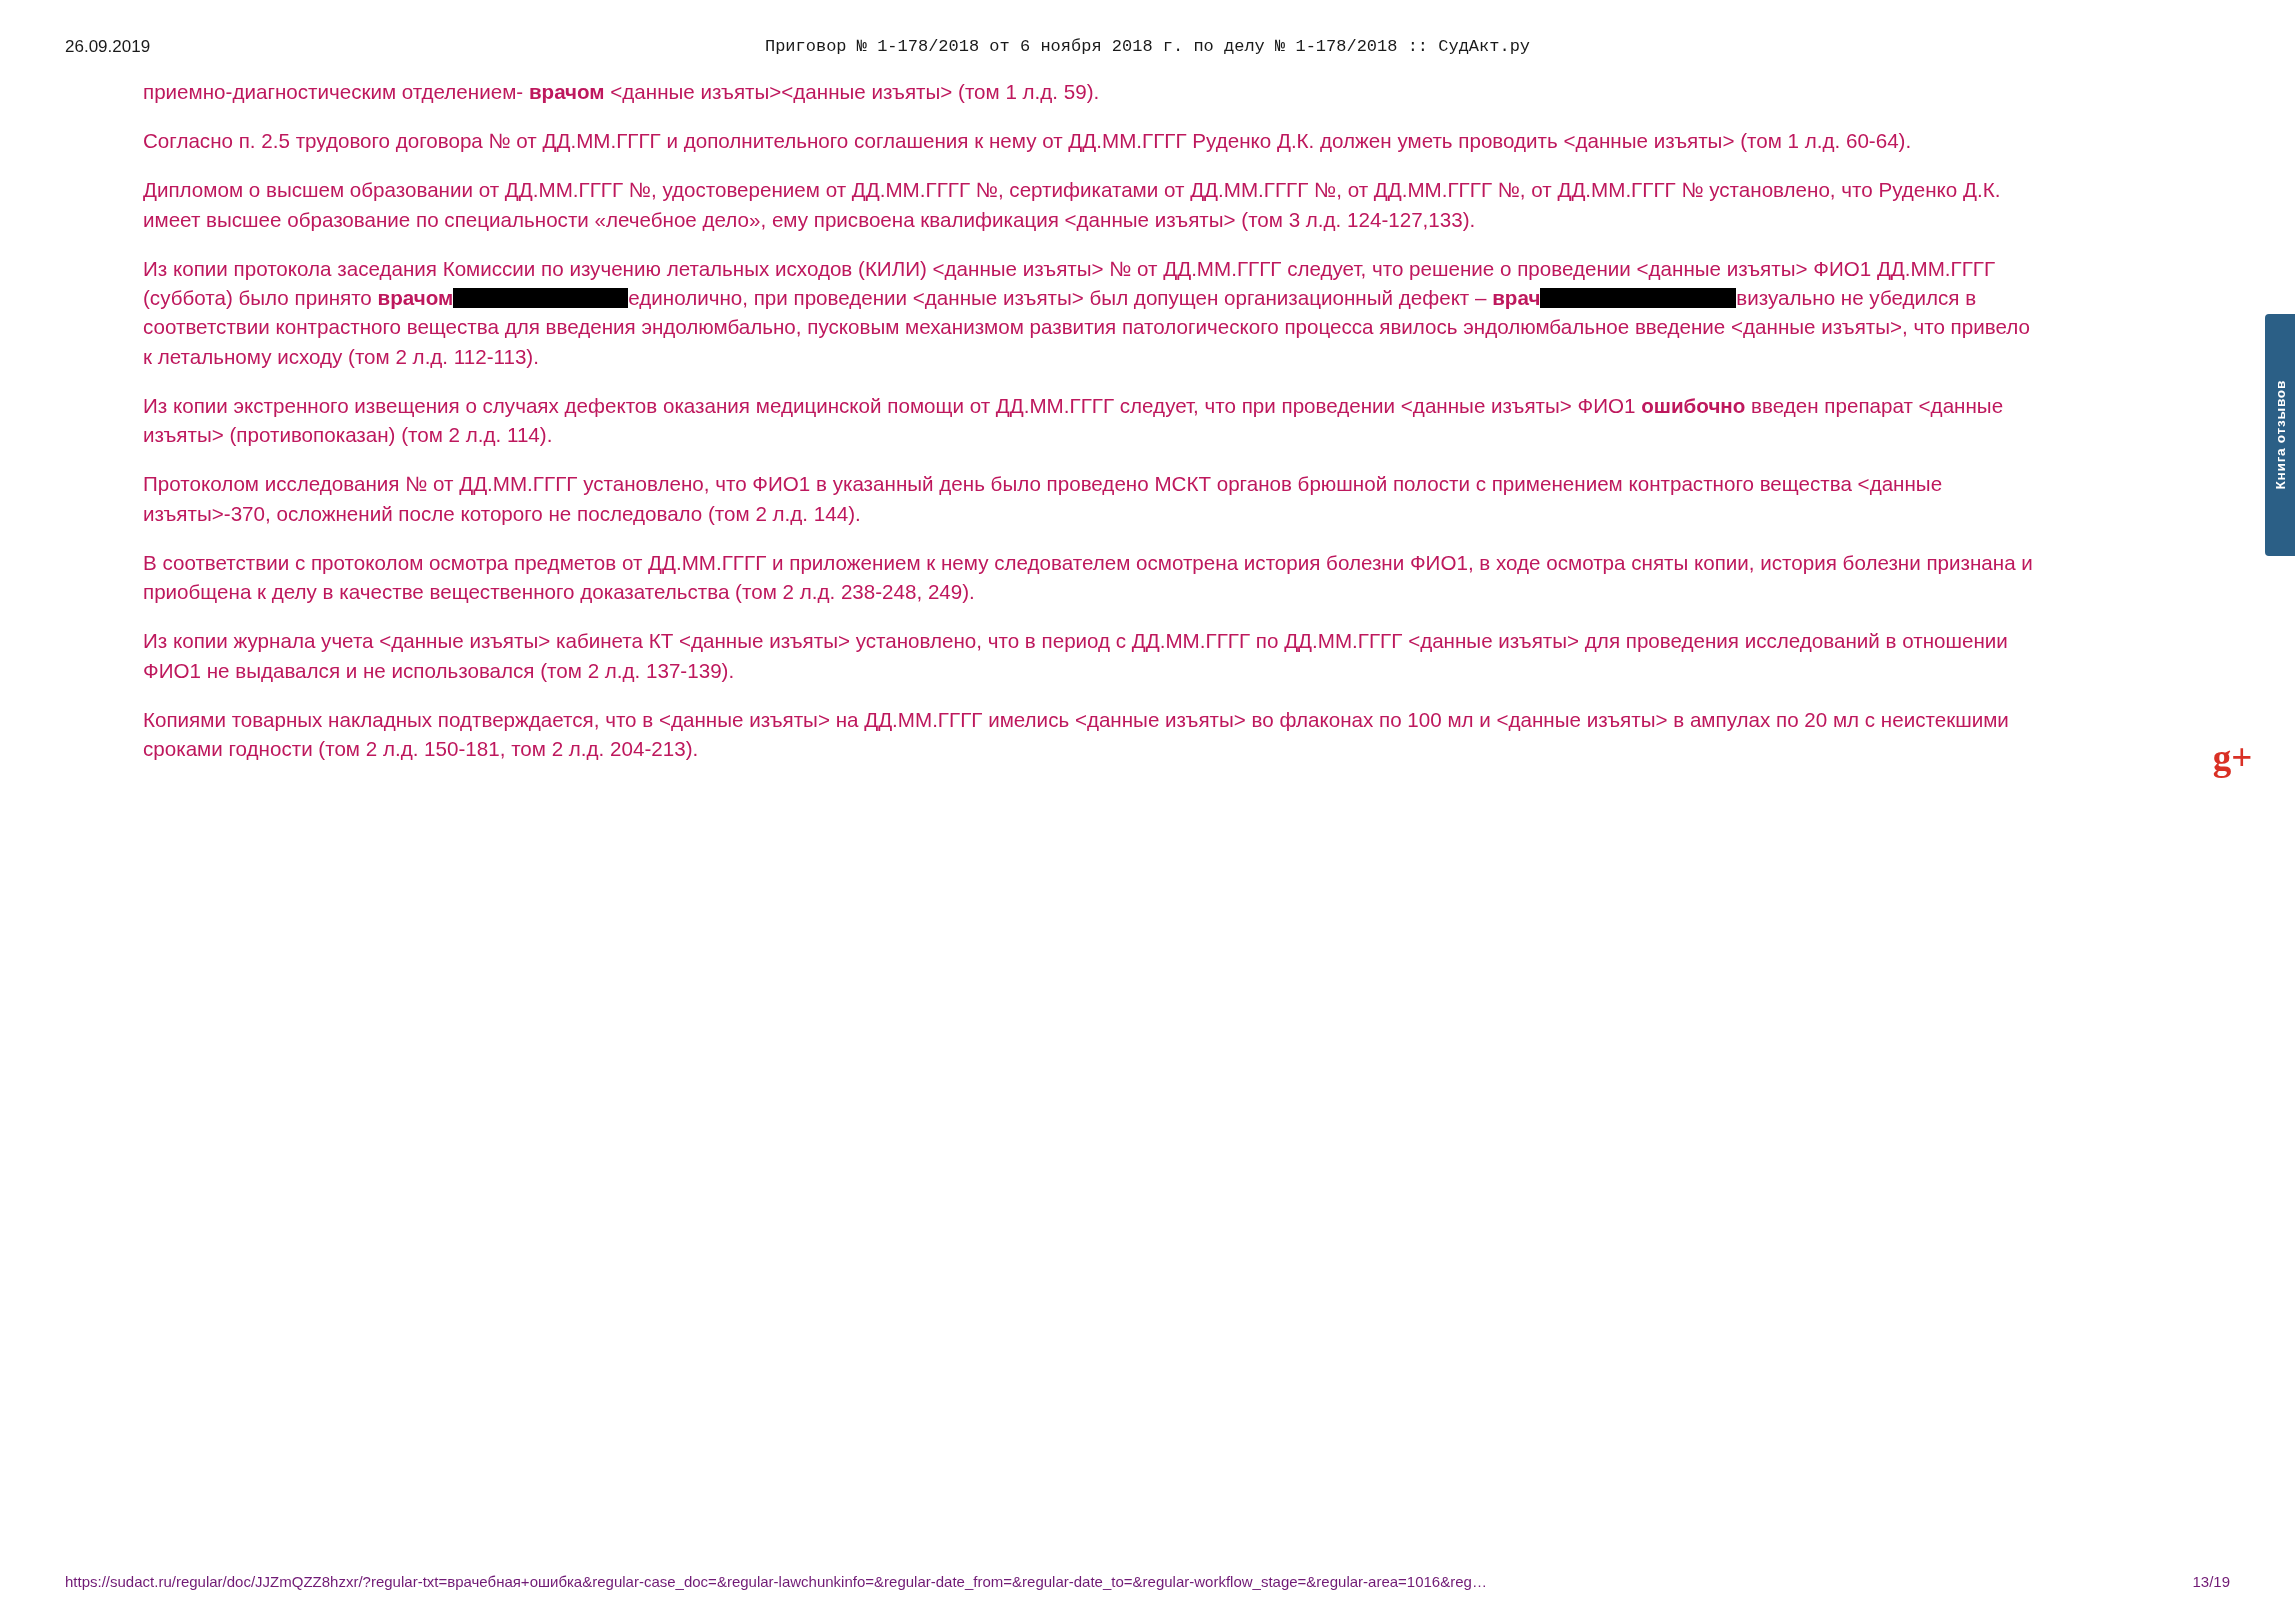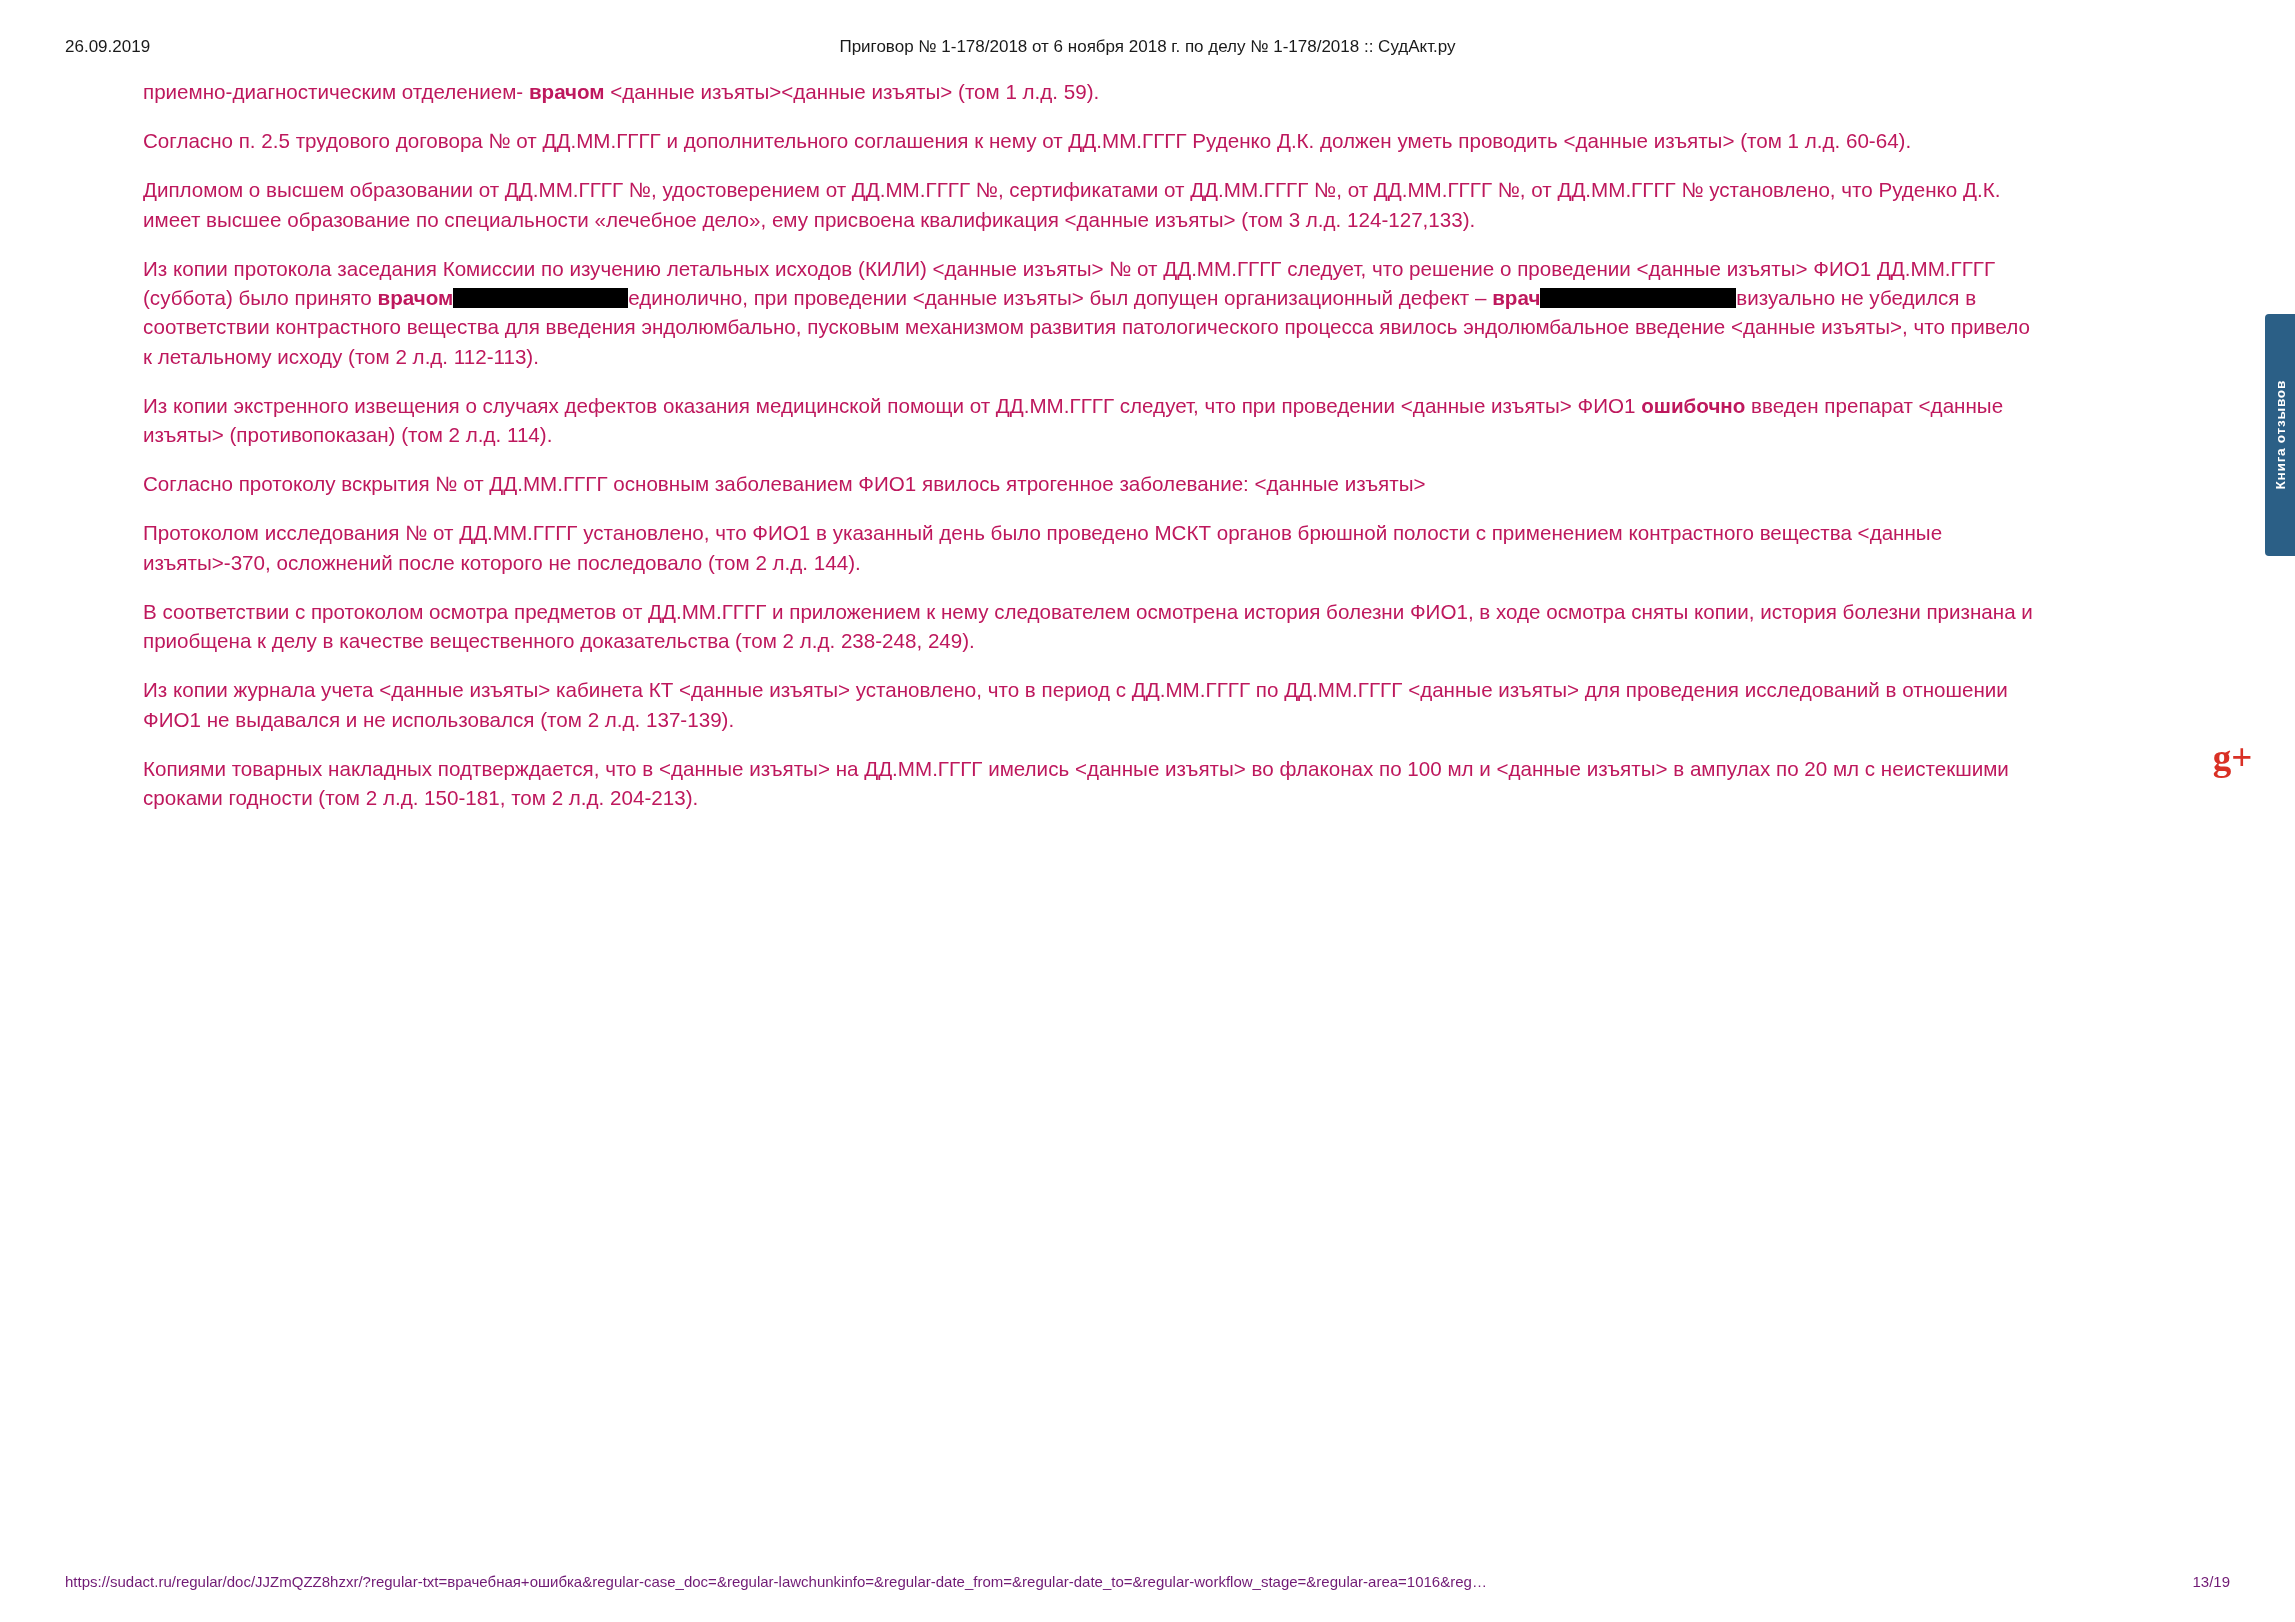--- a/index.html
+++ b/index.html
@@ -37,20 +37,21 @@
     top: 0;
     white-space: nowrap;
   }
   .header-title {
     position: absolute;
     left: 0;
     right: 0;
     top: 0;
     text-align: center;
     white-space: nowrap;
+    font-family: Liberation Mono, monospace;
   }
   
   .doc {
     position: absolute;
     left: 143px;
     top: 77px;
     width: 1892px;
     font-size: 20.6px;
     line-height: 1.43;
     color: #be185d;
@@ -146,21 +147,20 @@
     <div class="header-date">26.09.2019</div>
     <div class="header-title">Приговор № 1-178/2018 от 6 ноября 2018 г. по делу № 1-178/2018 :: СудАкт.ру</div>
   </div>
 
   <div class="doc" id="doc-body">
       <div class="para"><span>приемно-диагностическим отделением- </span><span class="b">врачом</span><span> &lt;данные изъяты&gt;&lt;данные изъяты&gt; (том 1 л.д. 59).</span></div>
       <div class="para"><span>Согласно п. 2.5 трудового договора № от ДД.ММ.ГГГГ и дополнительного соглашения к нему от ДД.ММ.ГГГГ Руденко Д.К. должен уметь проводить &lt;данные изъяты&gt; (том 1 л.д. 60-64).</span></div>
       <div class="para"><span>Дипломом о высшем образовании от ДД.ММ.ГГГГ №, удостоверением от ДД.ММ.ГГГГ №, сертификатами от ДД.ММ.ГГГГ №, от ДД.ММ.ГГГГ №, от ДД.ММ.ГГГГ № установлено, что Руденко Д.К. имеет высшее образование по специальности «лечебное дело», ему присвоена квалификация &lt;данные изъяты&gt; (том 3 л.д. 124-127,133).</span></div>
       <div class="para"><span>Из копии протокола заседания Комиссии по изучению летальных исходов (КИЛИ) &lt;данные изъяты&gt; № от ДД.ММ.ГГГГ следует, что решение о проведении &lt;данные изъяты&gt; ФИО1 ДД.ММ.ГГГГ (суббота) было принято </span><span class="b">врачом</span><span class="redacted r1"></span><span>единолично, при проведении &lt;данные изъяты&gt; был допущен организационный дефект – </span><span class="b">врач</span><span class="redacted r2"></span><span>визуально не убедился в соответствии контрастного вещества для введения эндолюмбально, пусковым механизмом развития патологического процесса явилось эндолюмбальное введение &lt;данные изъяты&gt;, что привело к летальному исходу (том 2 л.д. 112-113).</span></div>
       <div class="para"><span>Из копии экстренного извещения о случаях дефектов оказания медицинской помощи от ДД.ММ.ГГГГ следует, что при проведении &lt;данные изъяты&gt; ФИО1 </span><span class="b">ошибочно</span><span> введен препарат &lt;данные изъяты&gt; (противопоказан) (том 2 л.д. 114).</span></div>
-      <div class="para"><span>Согласно протоколу вскрытия № от ДД.ММ.ГГГГ основным заболеванием ФИО1 явилось ятрогенное заболевание: &lt;данные изъяты&gt;</span></div>
       <div class="para"><span>Протоколом исследования № от ДД.ММ.ГГГГ установлено, что ФИО1 в указанный день было проведено МСКТ органов брюшной полости с применением контрастного вещества &lt;данные изъяты&gt;-370, осложнений после которого не последовало (том 2 л.д. 144).</span></div>
       <div class="para"><span>В соответствии с протоколом осмотра предметов от ДД.ММ.ГГГГ и приложением к нему следователем осмотрена история болезни ФИО1, в ходе осмотра сняты копии, история болезни признана и приобщена к делу в качестве вещественного доказательства (том 2 л.д. 238-248, 249).</span></div>
       <div class="para"><span>Из копии журнала учета &lt;данные изъяты&gt; кабинета КТ &lt;данные изъяты&gt; установлено, что в период с ДД.ММ.ГГГГ по ДД.ММ.ГГГГ &lt;данные изъяты&gt; для проведения исследований в отношении ФИО1 не выдавался и не использовался (том 2 л.д. 137-139).</span></div>
       <div class="para"><span>Копиями товарных накладных подтверждается, что в &lt;данные изъяты&gt; на ДД.ММ.ГГГГ имелись &lt;данные изъяты&gt; во флаконах по 100 мл и &lt;данные изъяты&gt; в ампулах по 20 мл с неистекшими сроками годности (том 2 л.д. 150-181, том 2 л.д. 204-213).</span></div>
     </div>
 
   <div class="reviews-tab">
     <span>Книга отзывов</span>
   </div>
 

